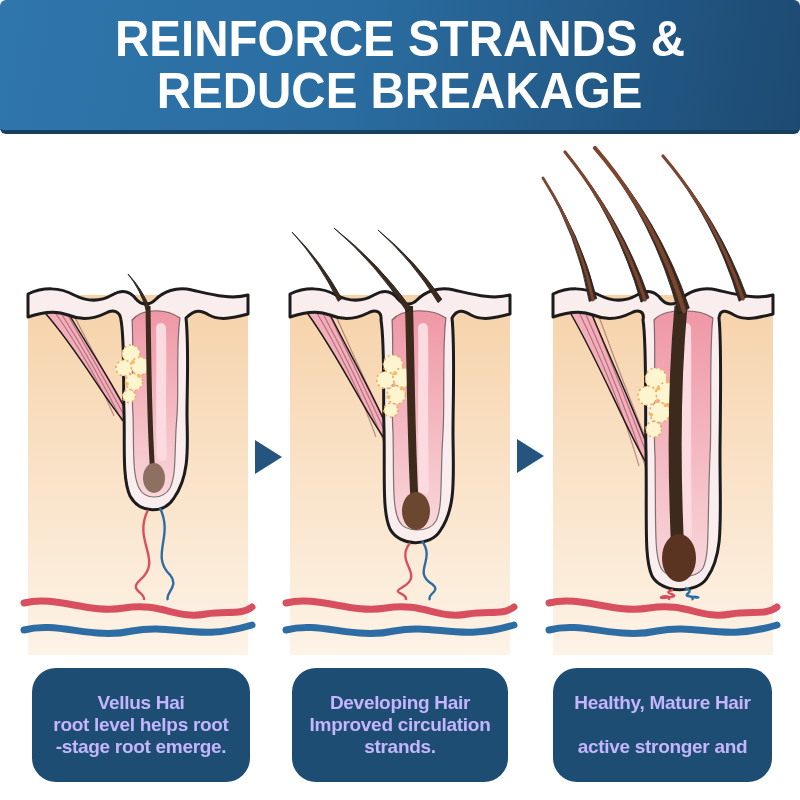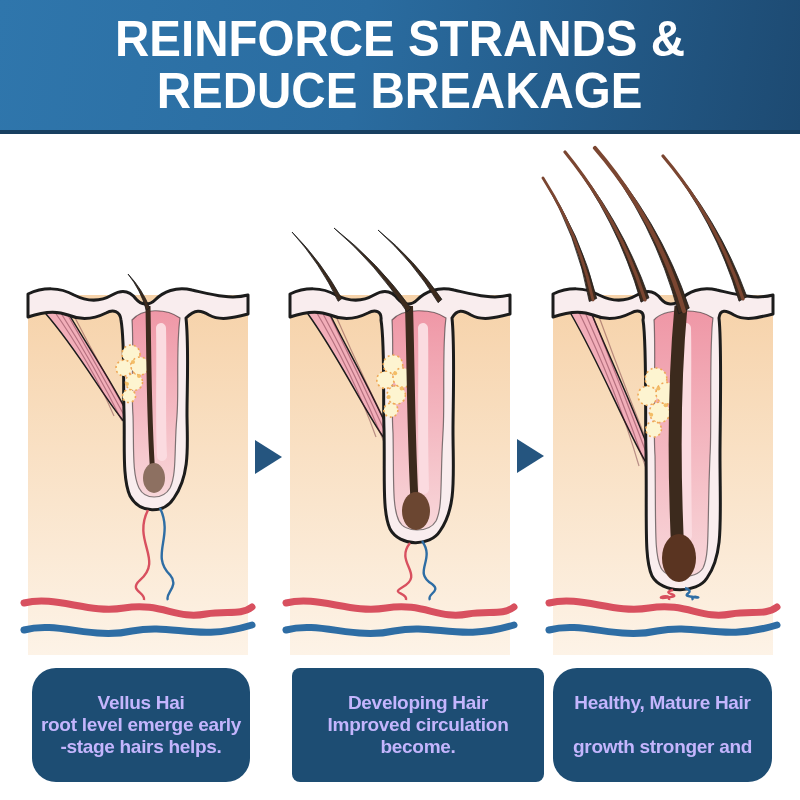--- a/index.html
+++ b/index.html
@@ -2,39 +2,39 @@
 <html style="--banner-l: #2f76ac; --banner-r: #1d4a72; --banner-edge: #173f60; --box: #1d4d73; --arrow: #25557f;"><head>
 <meta charset="utf-8">
 <style>
   html,body{margin:0;padding:0;background:#ffffff;}
   .page{position:relative;width:800px;height:800px;overflow:hidden;background:#fff;
         font-family:"Liberation Sans",sans-serif;}
   
   .banner{position:absolute;left:0;top:0;width:800px;height:130px;
           background:linear-gradient(100deg,var(--banner-l) 0%,#2a6ca0 45%,var(--banner-r) 100%);
           border-bottom:4px solid var(--banner-edge);
-          display:flex;flex-direction:column;align-items:center;justify-content:center;}
+          display:flex;flex-direction:column;align-items:center;justify-content:center;border-radius:6px;}
   .banner .hline{color:#fff;font-weight:bold;font-size:50px;line-height:1.04;
           letter-spacing:0px;transform:scaleX(.95);white-space:nowrap;}
   
   .stage-svg{position:absolute;top:148px;width:220px;height:510px;overflow:visible;}
   #svg0{left:28px;} #svg1{left:290px;} #svg2{left:553px;}
   
   .arrow{position:absolute;width:0;height:0;
          border-top:17px solid transparent;border-bottom:17px solid transparent;
          border-left:27px solid var(--arrow);}
   #arrow0{left:255px;top:440px;}
   #arrow1{left:517px;top:439px;}
   
   .cap{position:absolute;top:668px;height:114px;background:var(--box);
        border-radius:24px;color:#c4b5fd;display:flex;flex-direction:column;
        align-items:center;justify-content:center;text-align:center;
        font-weight:bold;font-size:19px;line-height:1.17;letter-spacing:-.3px;padding:8px 2px;box-sizing:border-box;}
   #cap0{left:32px;width:218px;}
-  #cap1{left:292px;width:252px;border-radius:8px;}
+  #cap1{left:292px;width:216px;}
   #cap2{left:553px;width:219px;gap:21px;}
 </style>
 </head>
 <body>
 
 <div class="page">
 
   <header class="banner">
     <div class="hline">REINFORCE STRANDS &amp;</div>
     <div class="hline">REDUCE BREAKAGE</div>
@@ -174,26 +174,26 @@
       <path d="M 131,163 Q 104.05379421962056,71.91541297210902 42,0" fill="none" stroke="#7b4631" stroke-width="4.199999999999999" stroke-linecap="round"></path>
       <path d="M 186.07278666467224,153.19704242535818 Q 162.19617919137897,72.67696269013763 110,8 Q 165.73067119317398,70.69962450731526 193.92721333532776,148.80295757464182 Z" fill="#3c2a1d" stroke="#1c1c1c" stroke-width="0.8"></path>
       <path d="M 190,151 Q 163.96342519227647,71.68829359872645 110,8" fill="none" stroke="#7b4631" stroke-width="3.15" stroke-linecap="round"></path>
     </svg>
 
   <div id="arrow0" class="arrow"></div>
   <div id="arrow1" class="arrow"></div>
 
   <div id="cap0" class="cap">
     <div>Vellus Hai</div>
-    <div>root level emerge early</div>
-    <div>-stage hairs helps.</div>
+    <div>root level helps root</div>
+    <div>-stage root emerge.</div>
   </div>
   <div id="cap1" class="cap">
     <div>Developing Hair</div>
     <div>Improved circulation</div>
-    <div>become.</div>
+    <div>strands.</div>
   </div>
   <div id="cap2" class="cap">
     <div>Healthy, Mature Hair</div>
-    <div>growth stronger and</div>
+    <div>active stronger and</div>
   </div>
 
 </div>
 
 </body></html>

